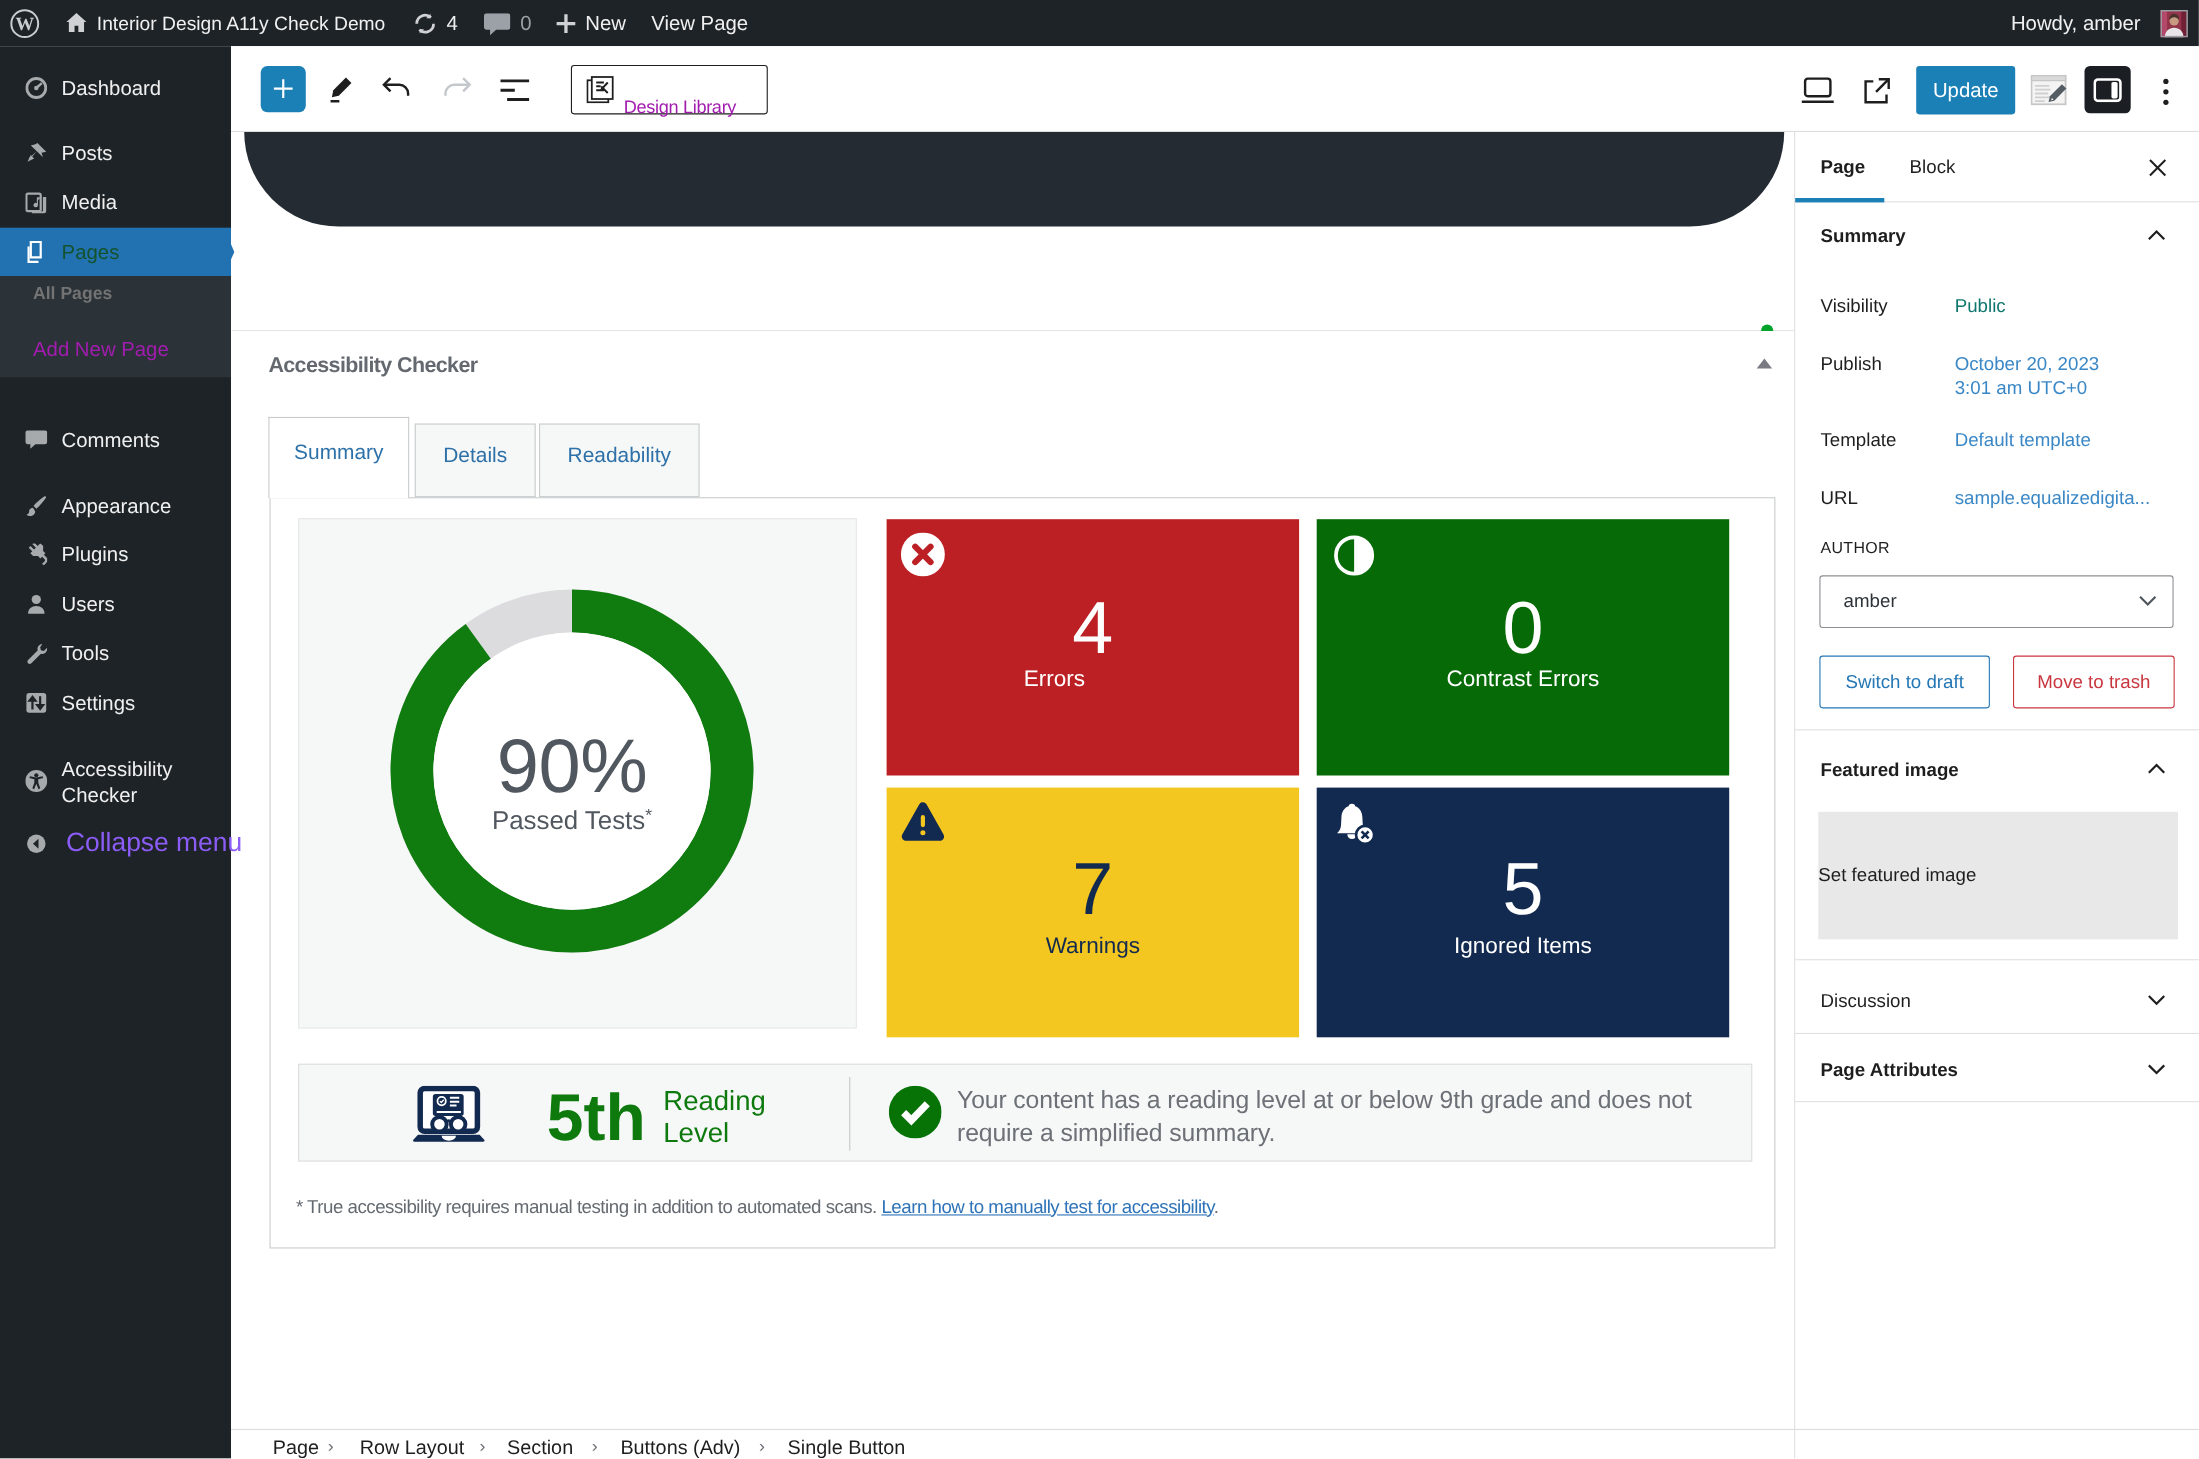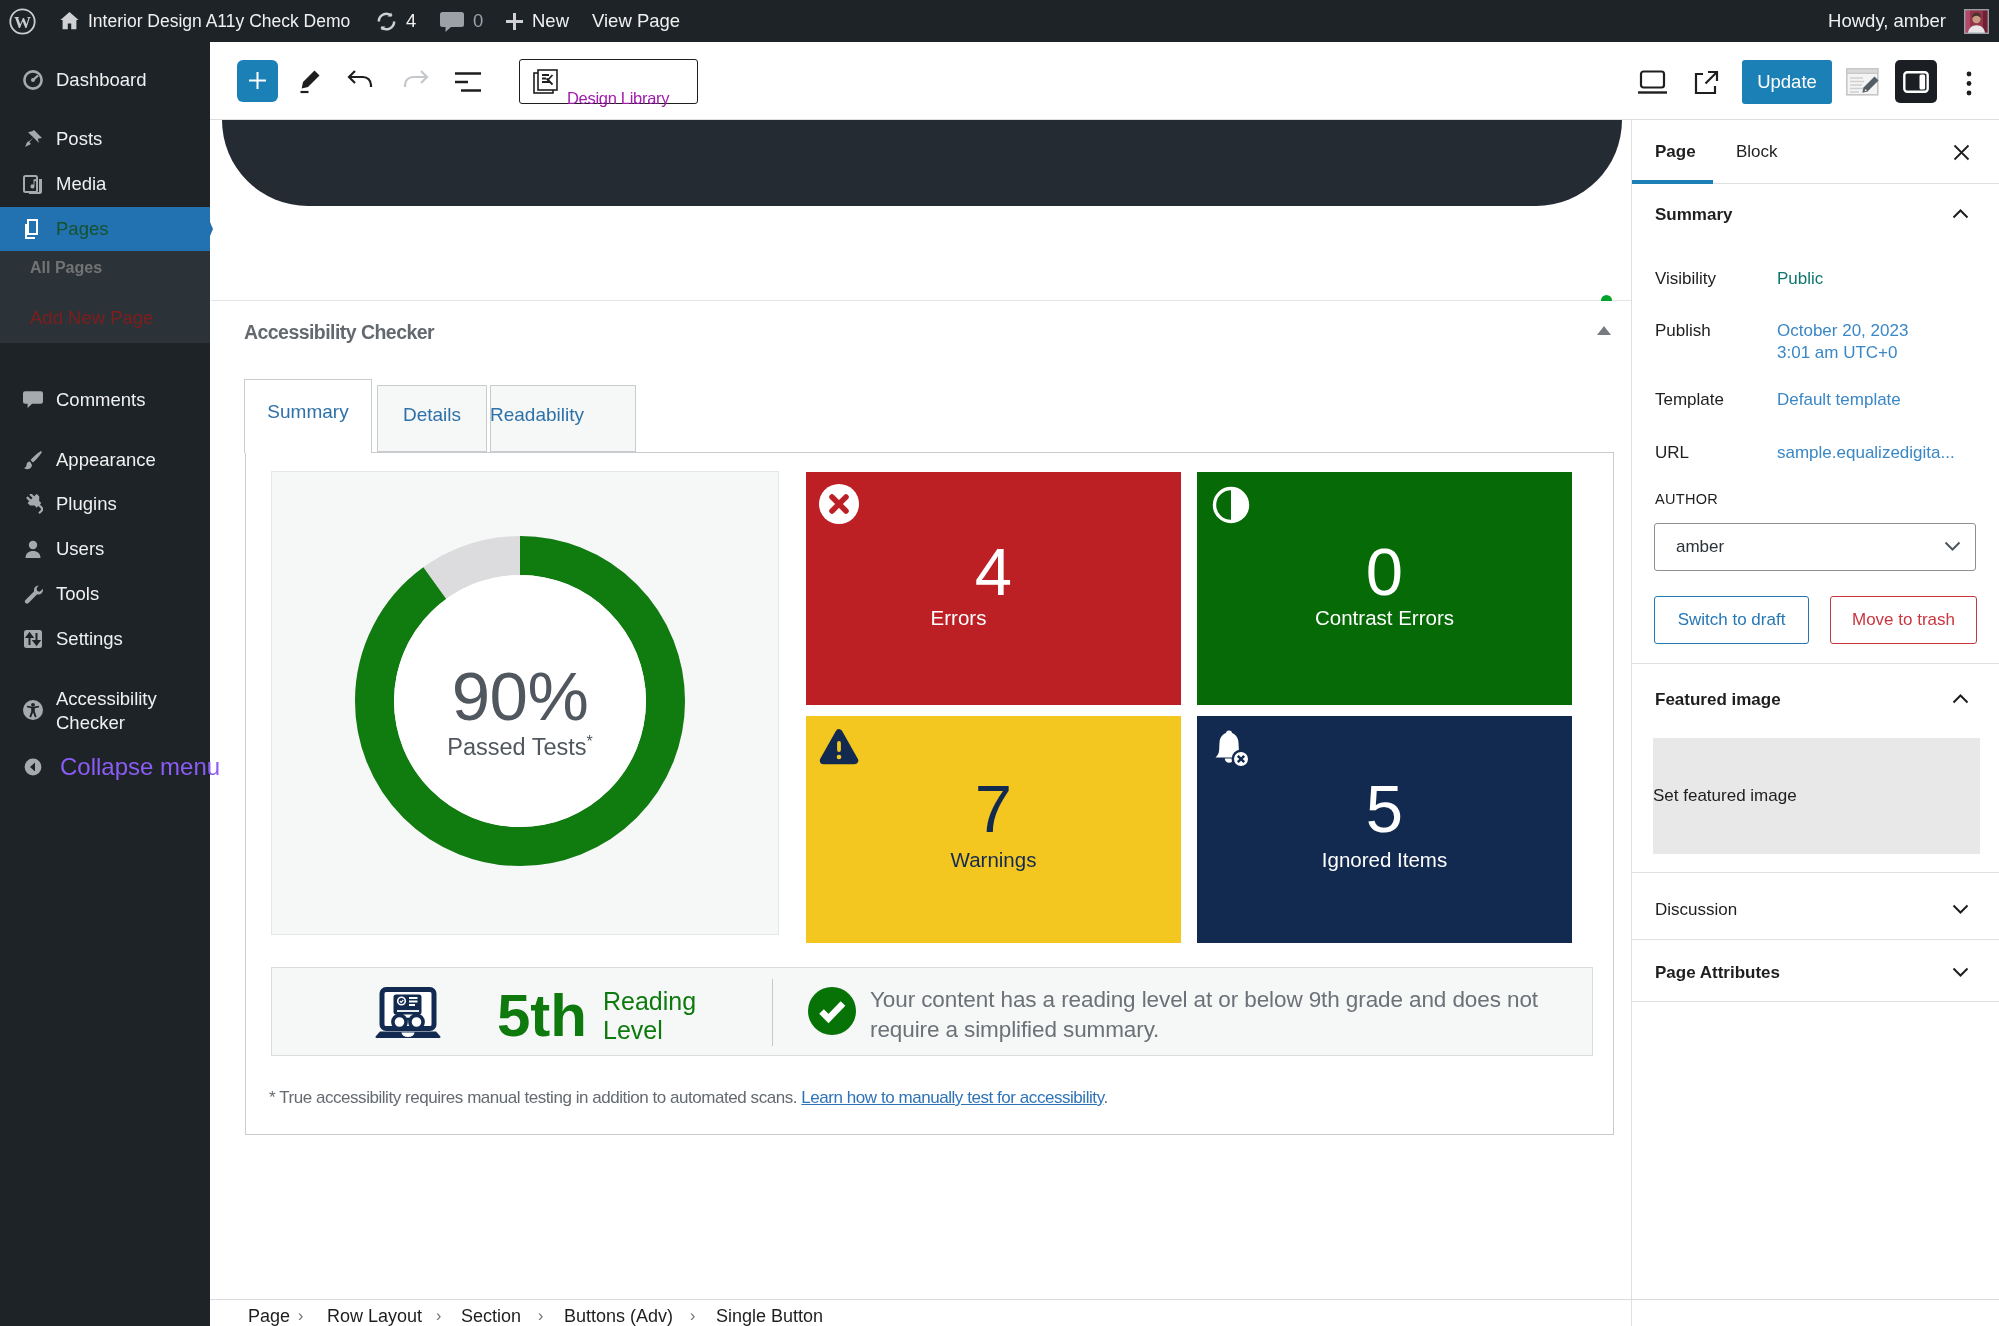--- a/index.html
+++ b/index.html
@@ -85,21 +85,21 @@
     <path d="M10.5 5.5v5.2a2 2 0 1 0 1 1.7V7.5l1.5-.4V5z" fill="#a7aaad"></path>
   </svg>
   <div class="t" style="left:56px;top:174px;line-height:20px;font-size:18.5px;color:#f0f0f1">Media</div>
 
   <svg style="left:23px;top:219px" width="20" height="20" viewBox="0 0 20 20">
     <path d="M5 1h9v14H5z" fill="none" stroke="#fff" stroke-width="2"></path>
     <path d="M3 5v14h9" fill="none" stroke="#fff" stroke-width="2"></path>
   </svg>
   <div class="t" style="left:56px;top:219px;line-height:20px;font-size:18.5px;color:#14532d">Pages</div>
   <div class="t" style="left:30px;top:258px;line-height:20px;font-size:16px;font-weight:bold;color:#737373">All Pages</div>
-  <div class="t" style="left:30px;top:308px;line-height:20px;font-size:18.5px;color:#7f1d1d">Add New Page</div>
+  <div class="t" style="left:30px;top:308px;line-height:20px;font-size:18.5px;color:#a21caf">Add New Page</div>
 
   <svg style="left:23px;top:391px" width="20" height="18" viewBox="0 0 24 21">
     <path fill="#a7aaad" d="M2.5 0h19A2.5 2.5 0 0 1 24 2.5v10a2.5 2.5 0 0 1-2.5 2.5H11l-5.5 5v-5h-3A2.5 2.5 0 0 1 0 12.5v-10A2.5 2.5 0 0 1 2.5 0z"></path>
   </svg>
   <div class="t" style="left:56px;top:390px;line-height:20px;font-size:18.5px;color:#f0f0f1">Comments</div>
 
   <svg style="left:23px;top:450px" width="20" height="20" viewBox="0 0 20 20">
     <path fill="#a7aaad" d="M18 1c-4 2.5-8.5 6.5-10.5 9L10 12.5C12.5 10.5 16.5 6 19 2z"></path>
     <path fill="#a7aaad" d="M7 11.5c-2 0-3.5 1.5-3.5 3.5 0 1.5-1 2.5-2.5 3 1 .8 2.3 1.2 3.5 1.2 2.5 0 4.5-2 4.5-4.2z"></path>
   </svg>
@@ -218,21 +218,21 @@
   <div class="abs" style="left:211px;top:300px;width:1420px;height:1px;background:#e4e5e7"></div>
 
   <div class="abs" style="left:1601px;top:295px;width:11px;height:5.5px;background:#00a32a;border-radius:6px 6px 0 0"></div>
 
   <div class="t" style="left:244px;top:321px;line-height:22px;font-size:19.5px;font-weight:bold;letter-spacing:-0.55px;color:#646970">Accessibility Checker</div>
   <div class="abs" style="left:1597px;top:326px;width:0;height:0;border-left:7px solid transparent;border-right:7px solid transparent;border-bottom:9px solid #787c82"></div>
 
   <div class="abs" style="left:377px;top:385px;width:110px;height:67px;background:#f6f7f7;border:1px solid #c9cbce"></div>
   <div class="t" style="left:377px;top:404px;width:110px;text-align:center;line-height:22px;font-size:19px;color:#2e71a8">Details</div>
   <div class="abs" style="left:490px;top:385px;width:146px;height:67px;background:#f6f7f7;border:1px solid #c9cbce"></div>
-  <div class="t" style="left:490px;top:404px;width:146px;line-height:22px;font-size:19px;color:#2e71a8">Readability</div>
+  <div class="t" style="left:490px;top:404px;width:146px;text-align:center;line-height:22px;font-size:19px;color:#2e71a8">Readability</div>
 
   <div class="abs" style="left:245px;top:452px;width:1369px;height:683px;background:#fff;border:1px solid #c9cbce"></div>
 
   <div class="abs" style="left:244px;top:379px;width:128px;height:74px;background:#fff;border:1px solid #c9cbce;border-bottom:none"></div>
   <div class="t" style="left:244px;top:401px;width:128px;text-align:center;line-height:22px;font-size:19px;color:#2e71a8">Summary</div>
 
   <div class="abs" style="left:271px;top:471px;width:508px;height:464px;background:#f6f7f7;border:1px solid #e6e7e9"></div>
   <svg style="left:350px;top:531px" width="340" height="340" viewBox="0 0 340 340">
     <circle cx="170" cy="170" r="145.5" fill="none" stroke="#dcdcde" stroke-width="39"></circle>
     <circle cx="170" cy="170" r="145.5" fill="none" stroke="#107c10" stroke-width="39" stroke-dasharray="822.8 91.4" transform="rotate(-90 170 170)"></circle>

